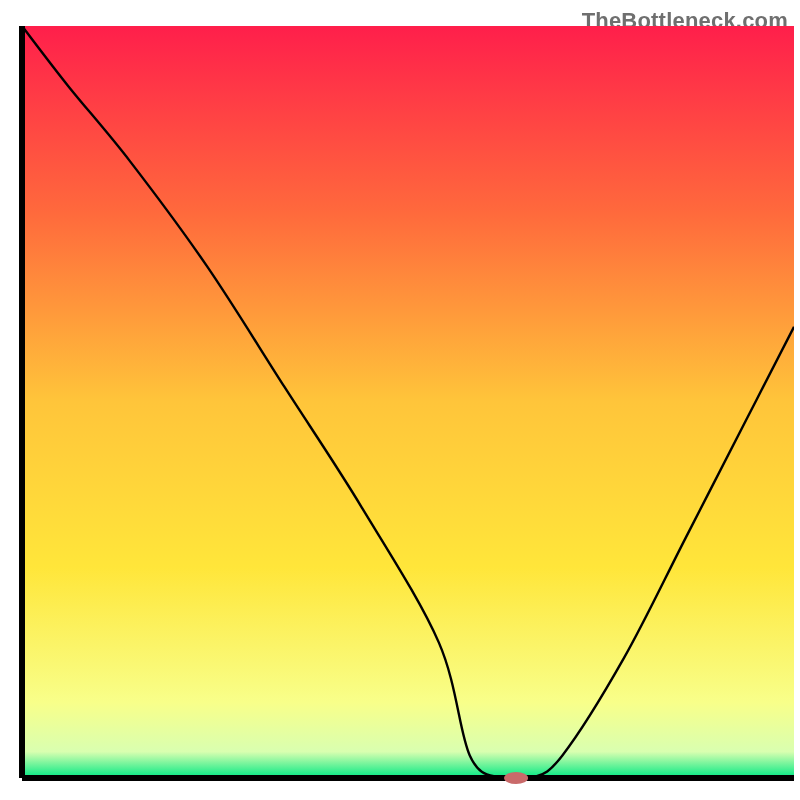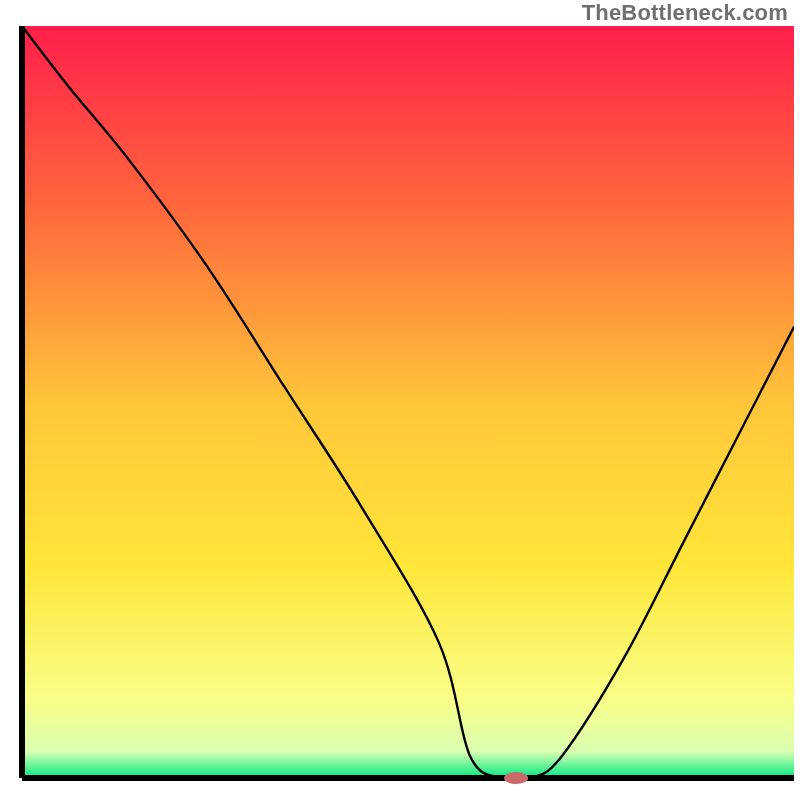--- a/index.html
+++ b/index.html
@@ -10,21 +10,21 @@
     background: #ffffff;
     font-family: Arial, Helvetica, sans-serif;
   }
   .stage {
     position: relative;
     width: 800px;
     height: 800px;
   }
   .watermark {
     position: absolute;
-    top: 0;
+    top: 8px;
     right: 12px;
     font-size: 22px;
     font-weight: 600;
     color: #6f6f6f;
     letter-spacing: 0.2px;
   }
   svg {
     position: absolute;
     top: 0;
     left: 0;

